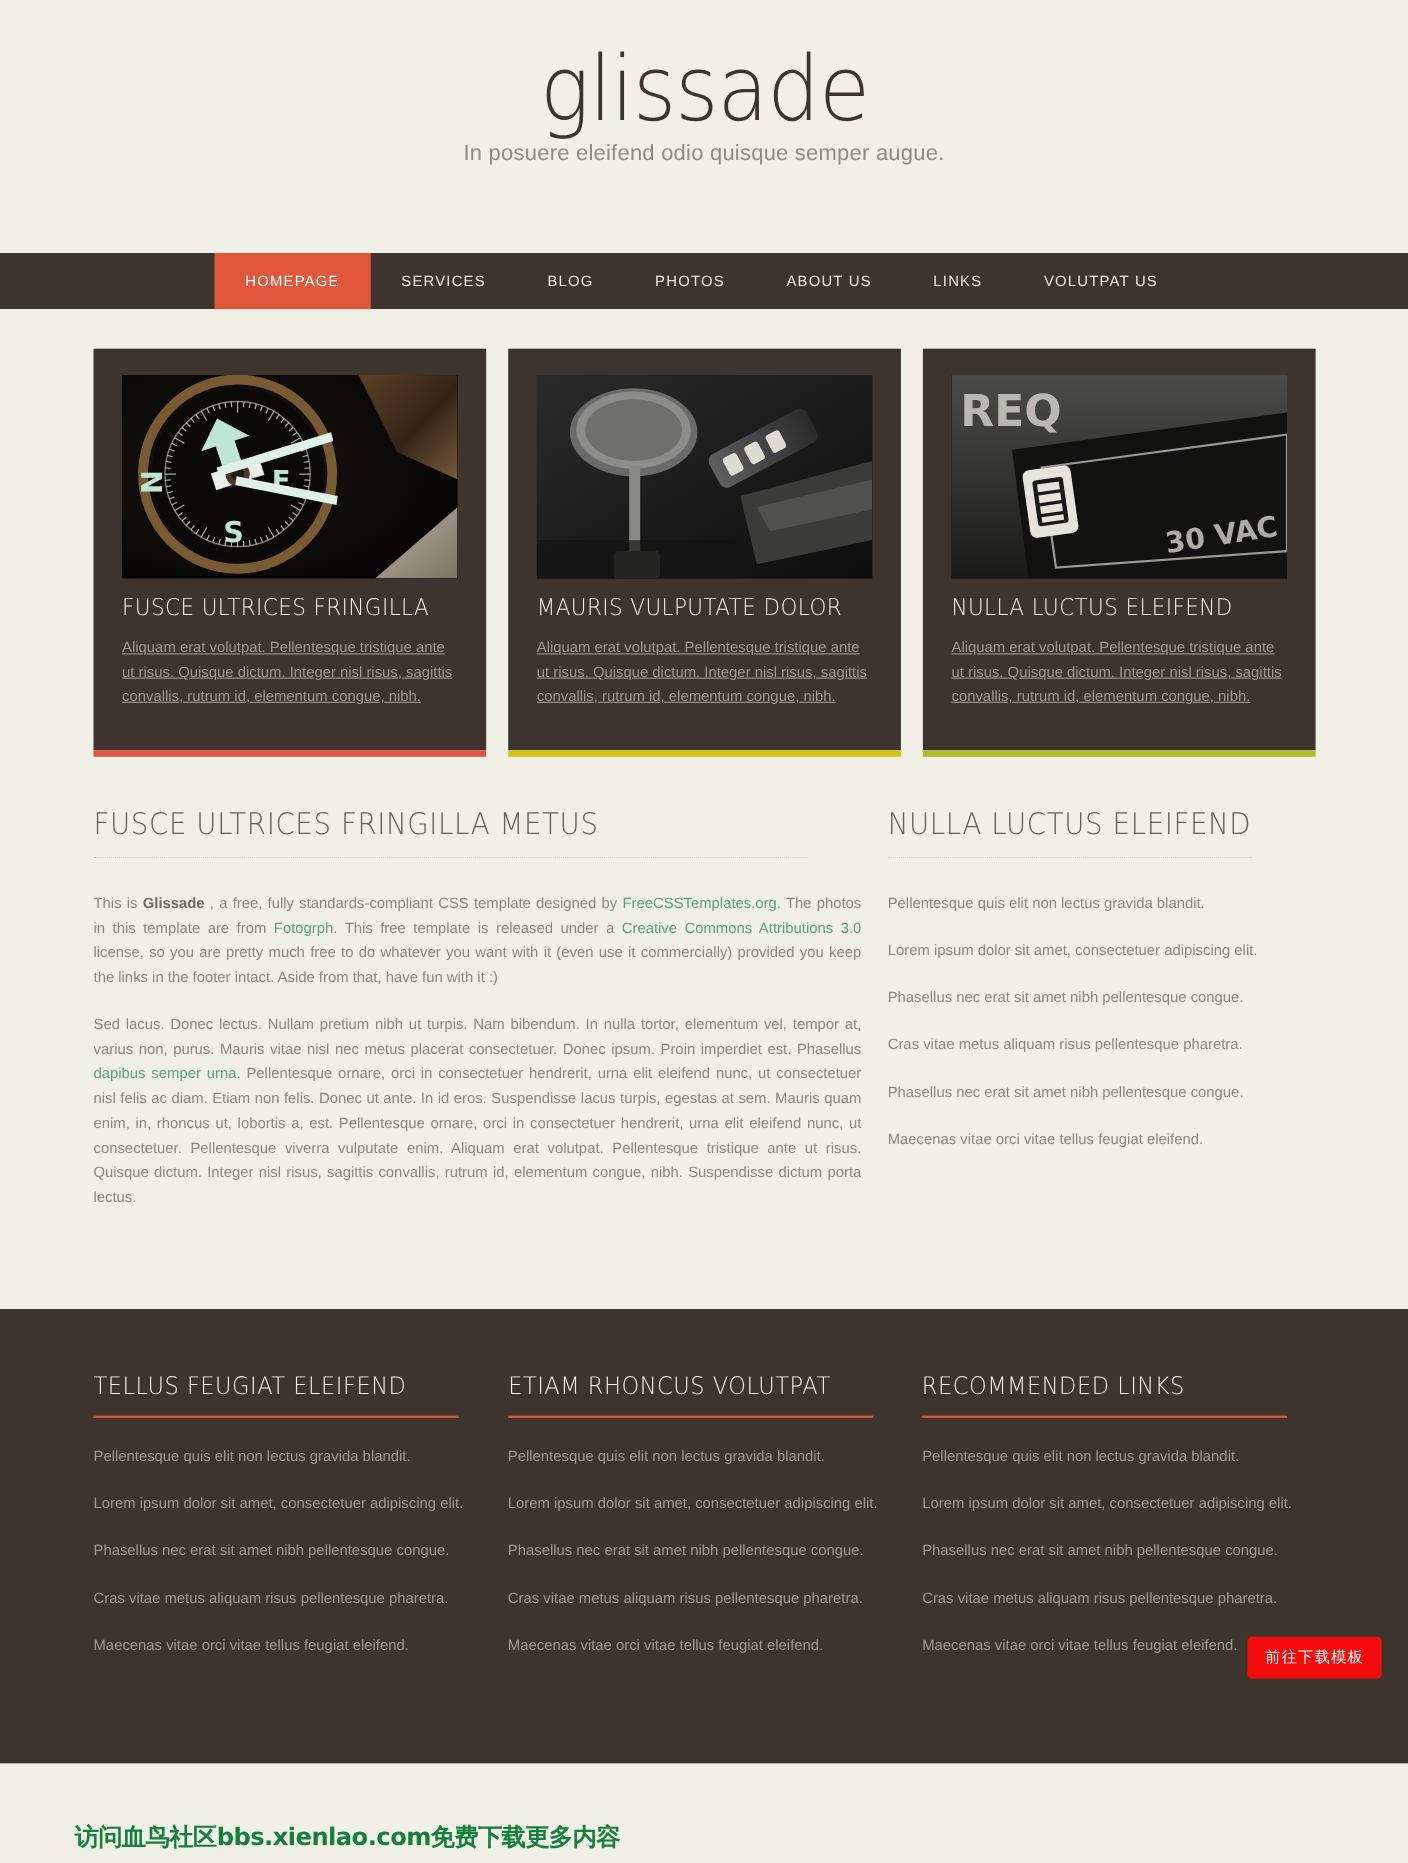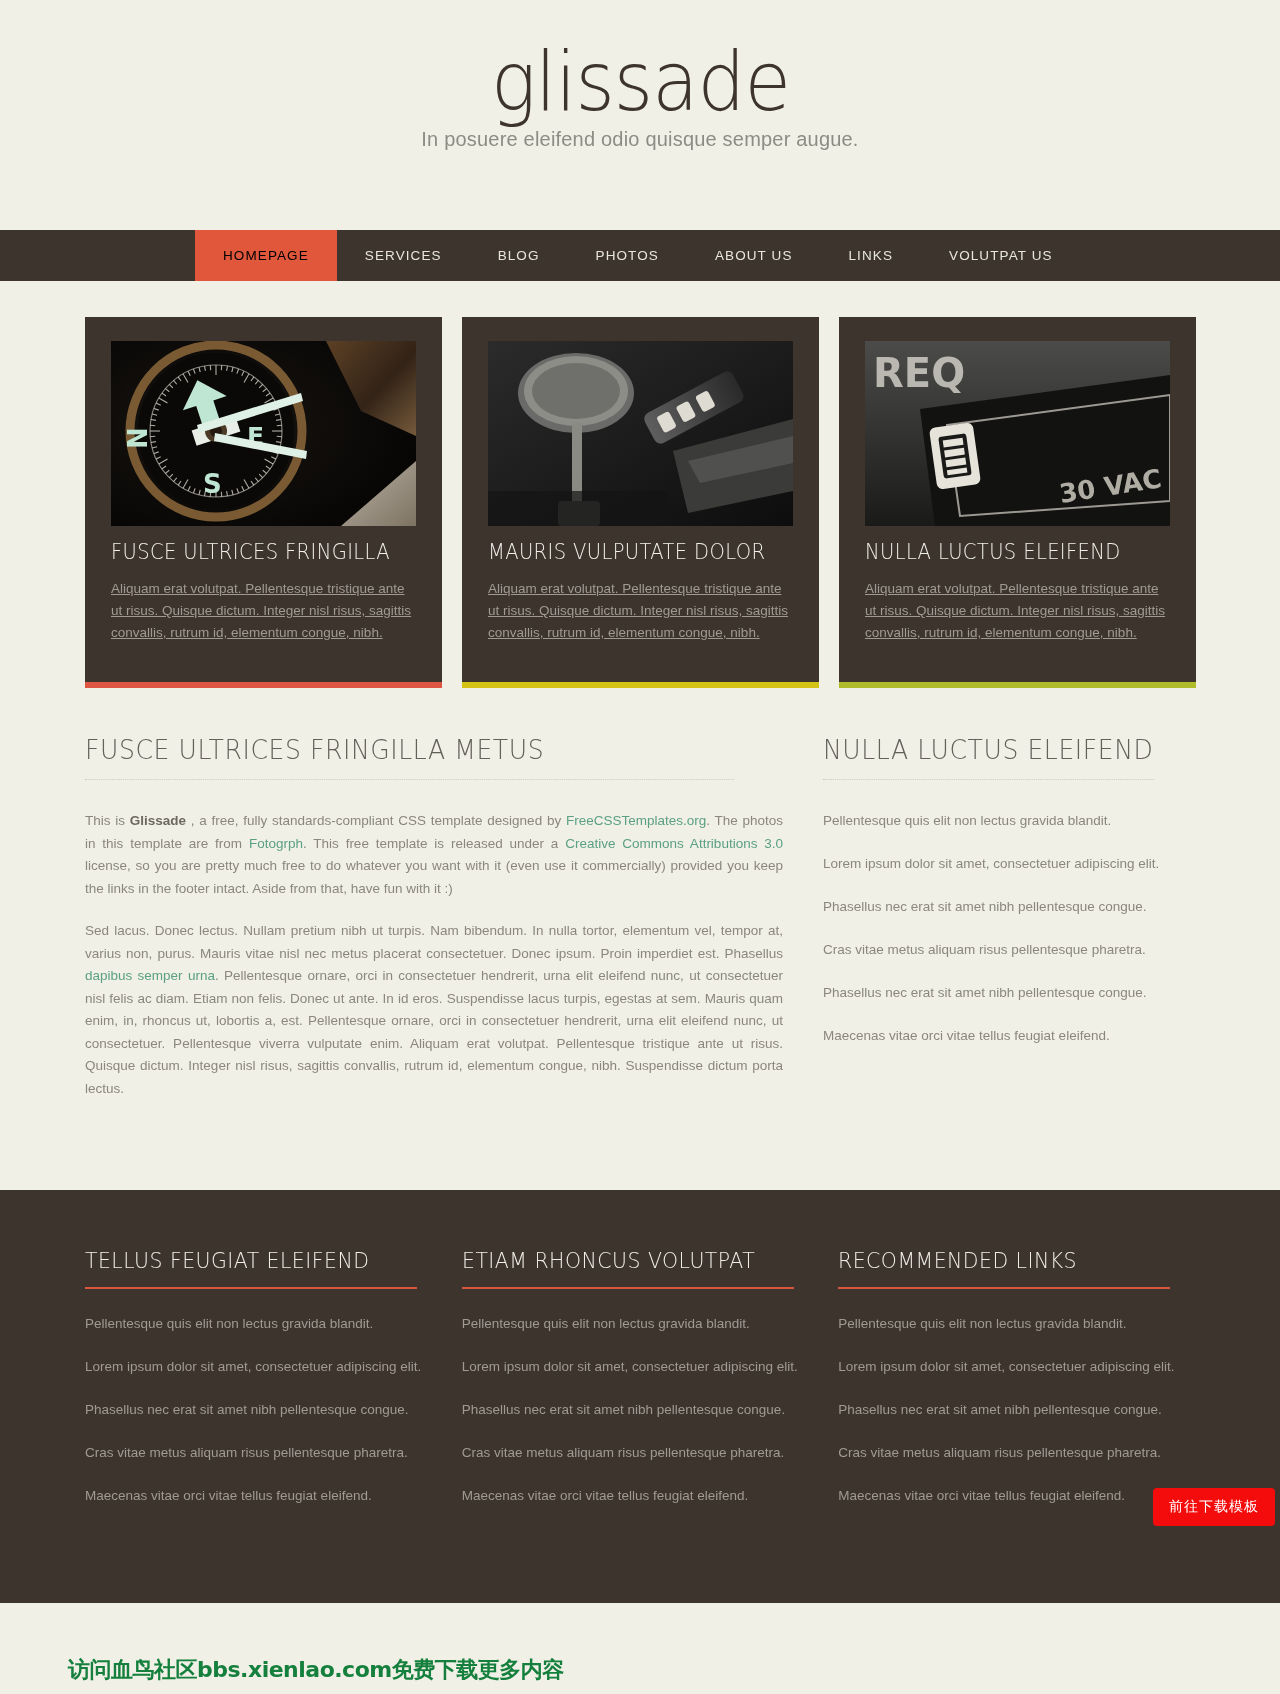--- a/index.html
+++ b/index.html
@@ -57,21 +57,21 @@
     justify-content: center;
     color: #e8e6dd;
     font-size: 13.5px;
     letter-spacing: 1.1px;
     text-decoration: none;
     padding: 0 28px;
     height: 51px;
     cursor: pointer;
     white-space: nowrap;
   }
-  .menu-item.active { background: #e0573c; color: #000000; }
+  .menu-item.active { background: #e0573c; color: #ffffff; }
 
   
   #boxes-wrap {
     width: 1280px;
     background: #f0f0e6;
     padding: 36px 0 46px 0;
   }
   #boxes {
     width: 1110px;
     margin: 0 auto;
@@ -119,21 +119,21 @@
   
   #main-wrap {
     width: 1280px;
     background: #f0f0e6;
     padding-bottom: 70px;
   }
   #main {
     width: 1110px;
     margin: 0 auto;
     display: flex;
-    gap: 40px;
+    gap: 24px;
   }
   #content-col { width: 698px; }
   #sidebar-col { width: 356px; }
 
   .sec-title {
     font-size: 27px;
     font-weight: 300;
     color: #64605a;
     letter-spacing: 0.6px;
     padding-bottom: 14px;
@@ -191,21 +191,21 @@
   .fcol-p {
     font-size: 13.5px;
     line-height: 22px;
     color: #a09a92;
     margin-bottom: 21px;
   }
 
   
   #dl-button {
     position: absolute;
-    right: 5px;
+    right: 24px;
     top: 1488px;
     background: #f40b0b;
     color: #ffffff;
     font-size: 14px;
     padding: 10px 16px;
     border-radius: 4px 4px 4px 4px;
     border: none;
     cursor: pointer;
     font-family: "DejaVu Sans", sans-serif;
     letter-spacing: 1px;

